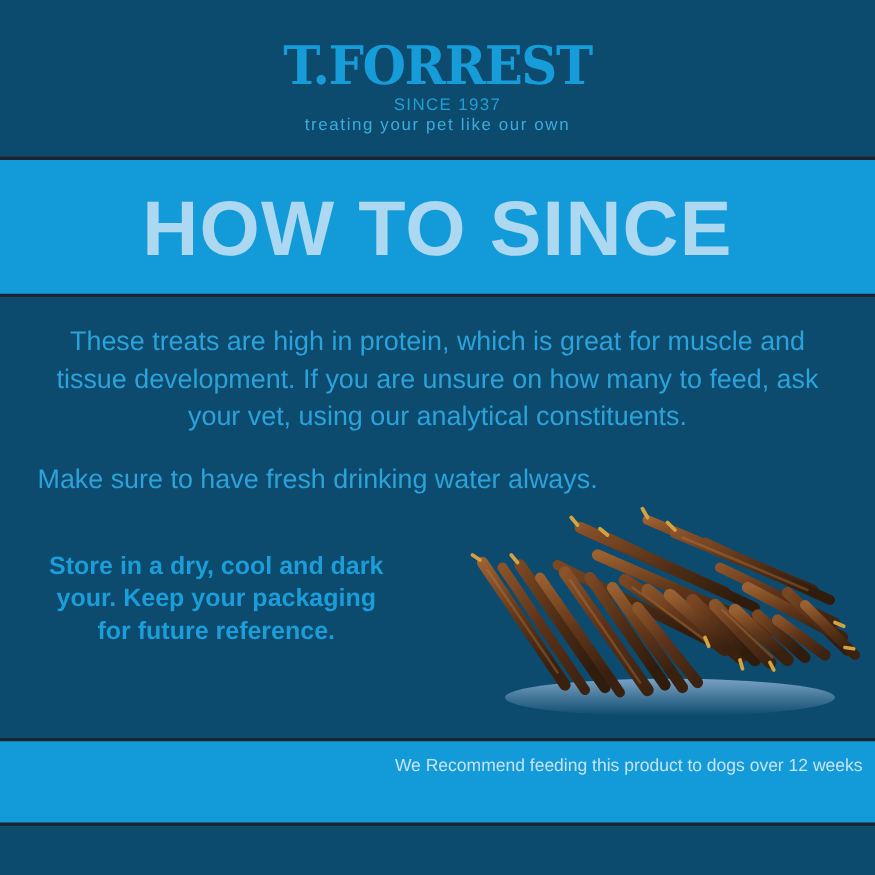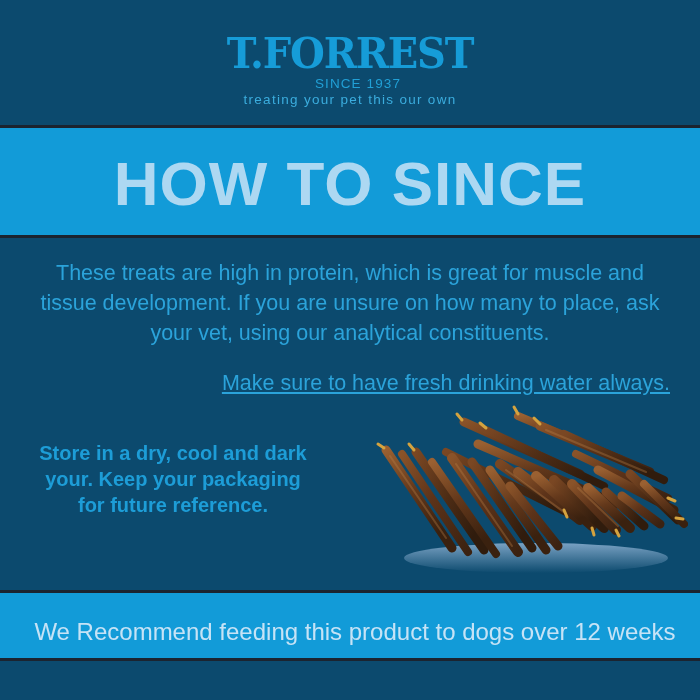--- a/index.html
+++ b/index.html
@@ -101,25 +101,24 @@
     text-align: center;
     font-size: 21.5px;
     line-height: 30px;
     color: #2ba3da;
   }
   .body-copy-2 {
     position: absolute;
     left: 30px;
     top: 368px;
     width: 640px;
-    text-align: right;
+    text-align: left;
     font-size: 21.5px;
     line-height: 30px;
     color: #2ba3da;
-    text-decoration: underline;
   }
 
   
   .storage-note {
     position: absolute;
     left: 38px;
     top: 440px;
     width: 270px;
     text-align: center;
     font-size: 20px;
@@ -149,45 +148,45 @@
     width: 700px;
     height: 71px;
     background: #129bd8;
     border-top: 3px solid #1b2430;
     border-bottom: 3px solid #1b2430;
     box-sizing: border-box;
   }
   .footer-banner-text {
     position: absolute;
     left: 20px;
-    top: 24px;
+    top: 4px;
     width: 670px;
-    text-align: center;
-    font-size: 24px;
+    text-align: right;
+    font-size: 14px;
     color: #c6e3f6;
     line-height: 30px;
     white-space: nowrap;
   }
 </style>
 </head>
 <body>
 
 <div id="poster">
 
   <div class="brand-header">
     <div class="brand-logo">T.FORREST</div>
     <div class="brand-since">SINCE 1937</div>
-    <div class="brand-tagline">treating your pet this our own</div>
+    <div class="brand-tagline">treating your pet like our own</div>
   </div>
 
   <div class="title-banner">
     <div class="title-banner-text">HOW TO SINCE</div>
   </div>
 
-  <div class="body-copy">These treats are high in protein, which is great for muscle and tissue development. If you are unsure on how many to place, ask your vet, using our analytical constituents.</div>
+  <div class="body-copy">These treats are high in protein, which is great for muscle and tissue development. If you are unsure on how many to feed, ask your vet, using our analytical constituents.</div>
   <div class="body-copy-2">Make sure to have fresh drinking water always.</div>
 
   <div class="storage-note">Store in a dry, cool and dark your. Keep your packaging for future reference.</div>
 
   <div class="product-photo">
     <svg width="320" height="185" viewBox="0 0 320 185">
       <defs>
         <linearGradient id="gA" x1="0" y1="0" x2="1" y2="1">
           <stop offset="0%" stop-color="#8a5329"></stop>
           <stop offset="45%" stop-color="#5d3319"></stop>

